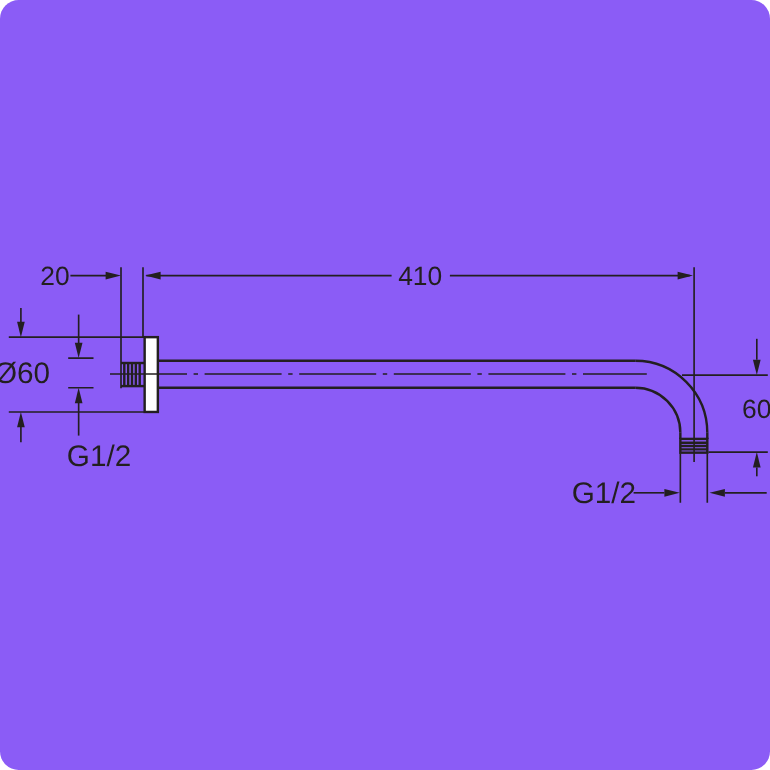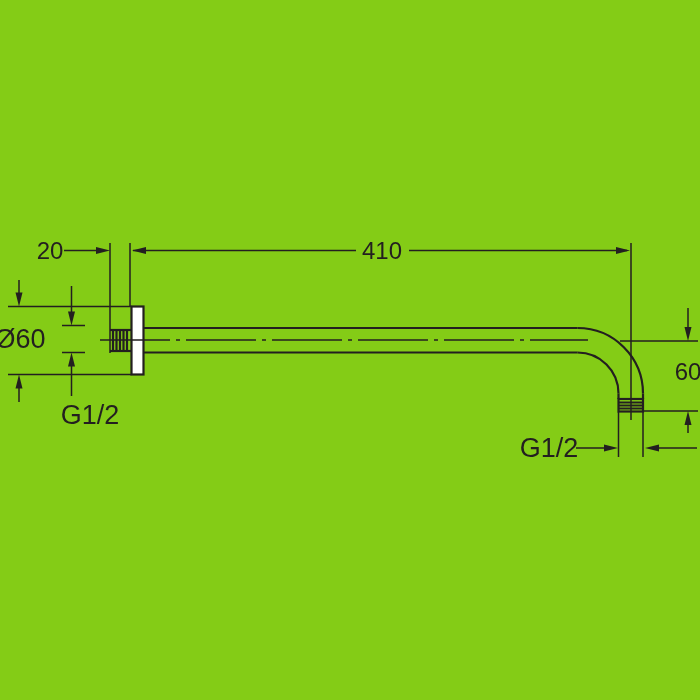--- a/index.html
+++ b/index.html
@@ -7,21 +7,22 @@
     padding: 0;
     width: 700px;
     height: 700px;
     background: #ffffff;
     font-family: "Liberation Sans", sans-serif;
   }
   .stage {
     position: relative;
     width: 700px;
     height: 700px;
-    background: #84cc16;
+    background: #8b5cf6;
+    border-radius: 17px;
   }
   svg { display: block; }
   .obj-line {
     stroke: #231f20;
     stroke-width: 2.2;
     fill: none;
     stroke-linecap: butt;
   }
   .obj-fill {
     stroke: #231f20;

